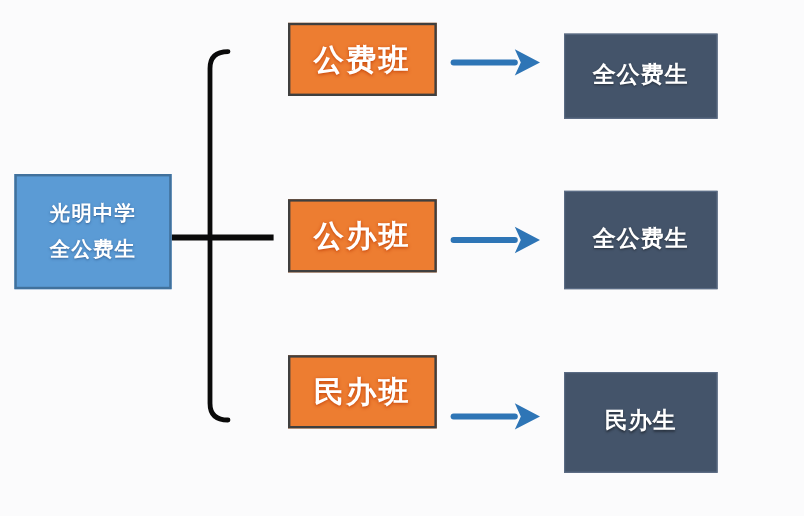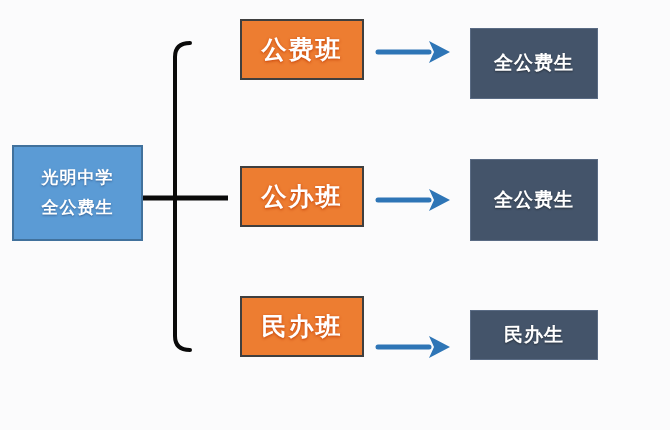--- a/index.html
+++ b/index.html
@@ -89,21 +89,21 @@
     width: 128px;
     background: var(--dark);
     border: 1px solid var(--dark-border);
     font-size: 19px;
     letter-spacing: 1px;
     line-height: 1.7;
     text-shadow: 0 1px 2px rgba(0,0,0,0.45);
   }
   .result-node.row1 { top: 17px; height: 71px; margin-top: 11px; }
   .result-node.row2 { top: 159px; height: 82px; }
-  .result-node.row3 { top: 310px; height: 50px; }
+  .result-node.row3 { top: 310px; height: 84px; }
 </style>
 </head>
 <body>
 
 <div class="canvas">
 
   <svg class="connector-layer" viewBox="0 0 670 430" xmlns="http://www.w3.org/2000/svg">
 
     <path class="bracket-path" d="M 190 43 Q 175 43 175 57 L 175 336 Q 175 350 190 350"></path>
 

